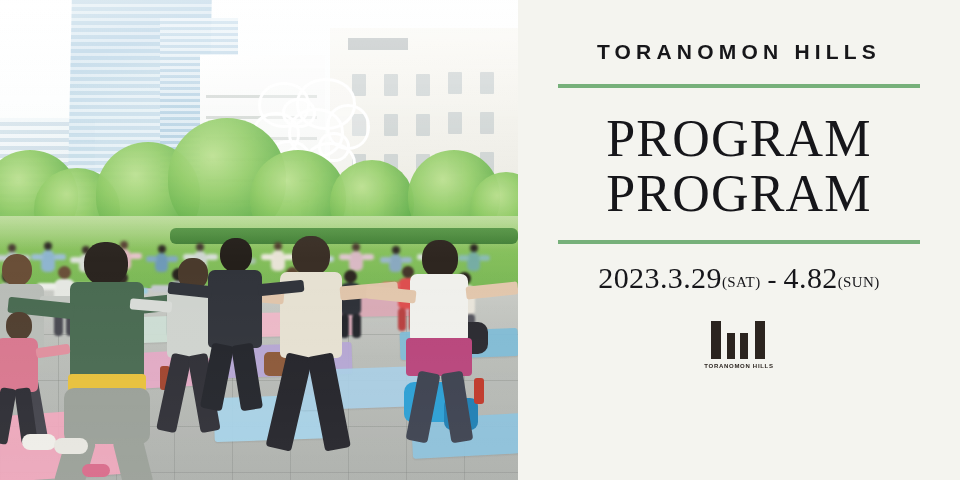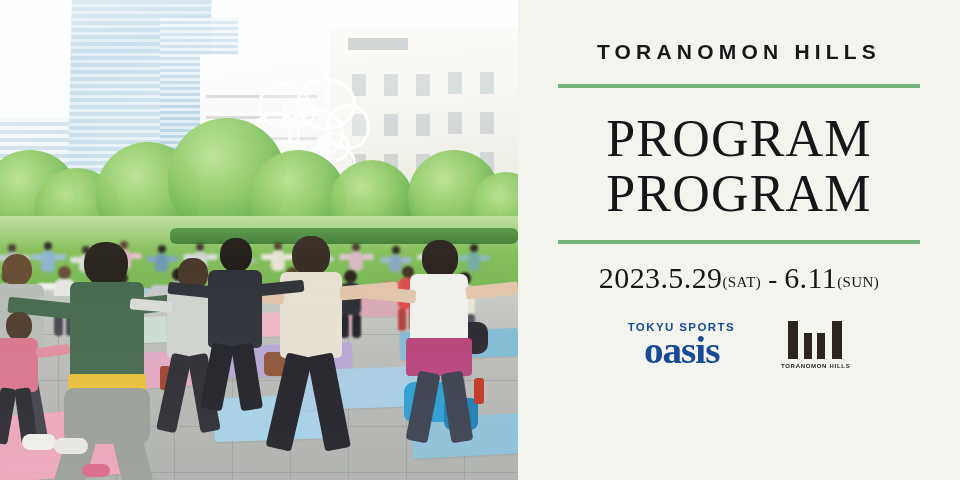--- a/index.html
+++ b/index.html
@@ -601,33 +601,29 @@
       <div class="title-line one">PROGRAM</div>
       <div class="title-line two">PROGRAM</div>
     </div>
 
 
     <div class="rule-slot">
       <div class="rule second"></div>
     </div>
 
     <div class="dates">
-      <span class="d-big">2023.5.29</span>
+      <span class="d-big">2023.3.29</span>
       <span class="d-small">(SAT)</span>
       <span class="d-dash">-</span>
-      <span class="d-big">6.11</span>
+      <span class="d-big">4.82</span>
       <span class="d-small">(SUN)</span>
     </div>
 
     <div class="logos">
 
-      <div class="oasis">
-        <div class="oasis-top">TOKYU SPORTS</div>
-        <div class="oasis-word">oasis</div>
-      </div>
 
       <div class="th-logo">
         <div class="th-bars">
           <i style="left:0px;  width:10px; height:38px;"></i>
           <i style="left:16px; width:8px;  height:26px;"></i>
           <i style="left:29px; width:8px;  height:26px;"></i>
           <i style="left:44px; width:10px; height:38px;"></i>
         </div>
         <div class="th-name">TORANOMON HILLS</div>
       </div>

